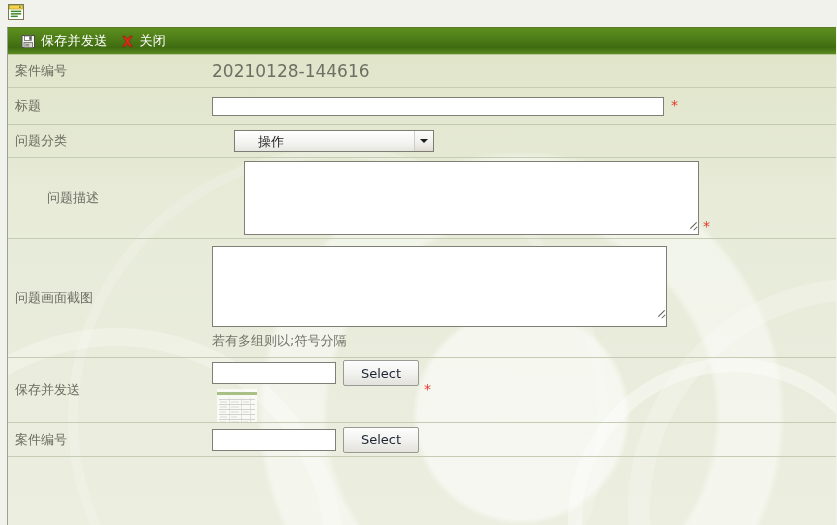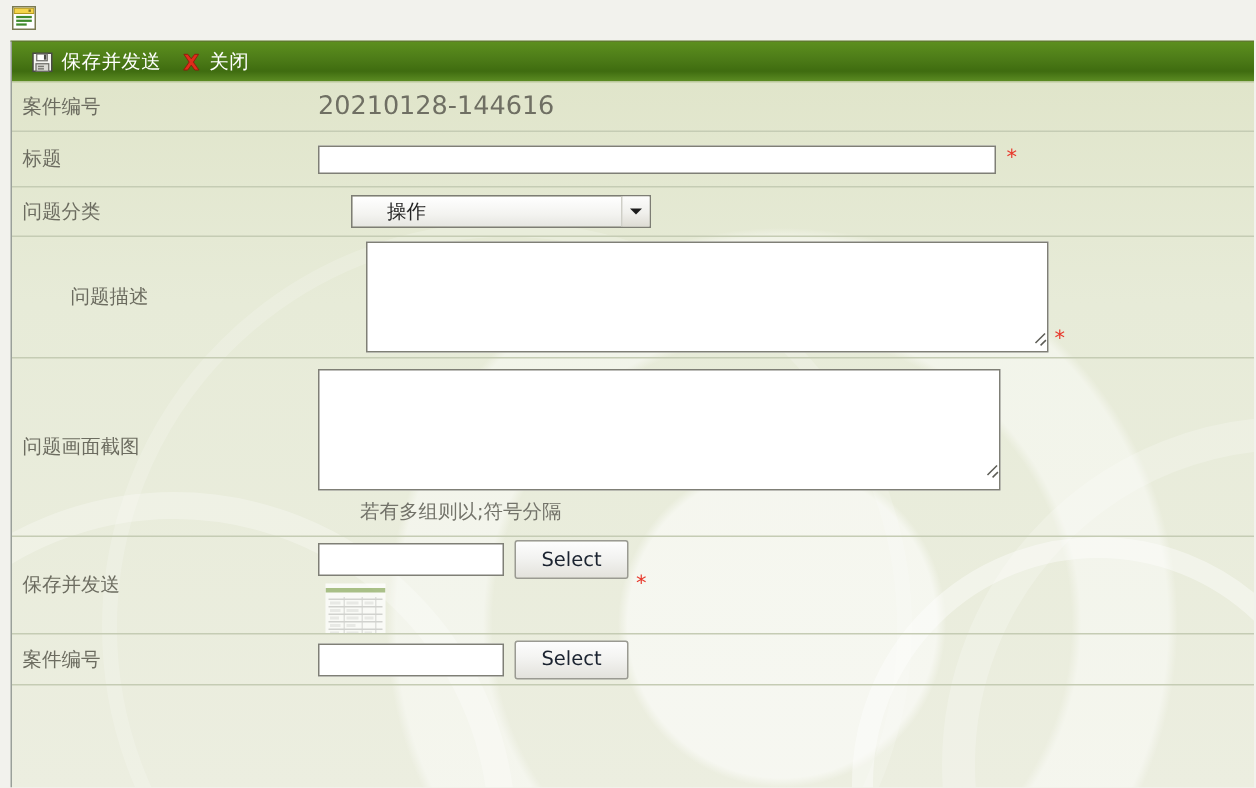--- a/index.html
+++ b/index.html
@@ -203,21 +203,20 @@
     border-radius: 2px;
     background: linear-gradient(180deg,#fdfdfd 0%, #f3f3f1 45%, #e3e2dc 100%);
     cursor: pointer;
     box-sizing: border-box;
   }
 
   .hint {
     font-size: 13px;
     color: #73736a;
     margin-top: 5px;
-    margin-left: 28px;
   }
 
   .req {
     position: absolute;
     color: #e8382b;
     font-size: 14px;
     line-height: 10px;
     font-family: "DejaVu Sans", "Liberation Sans", sans-serif;
   }
 

